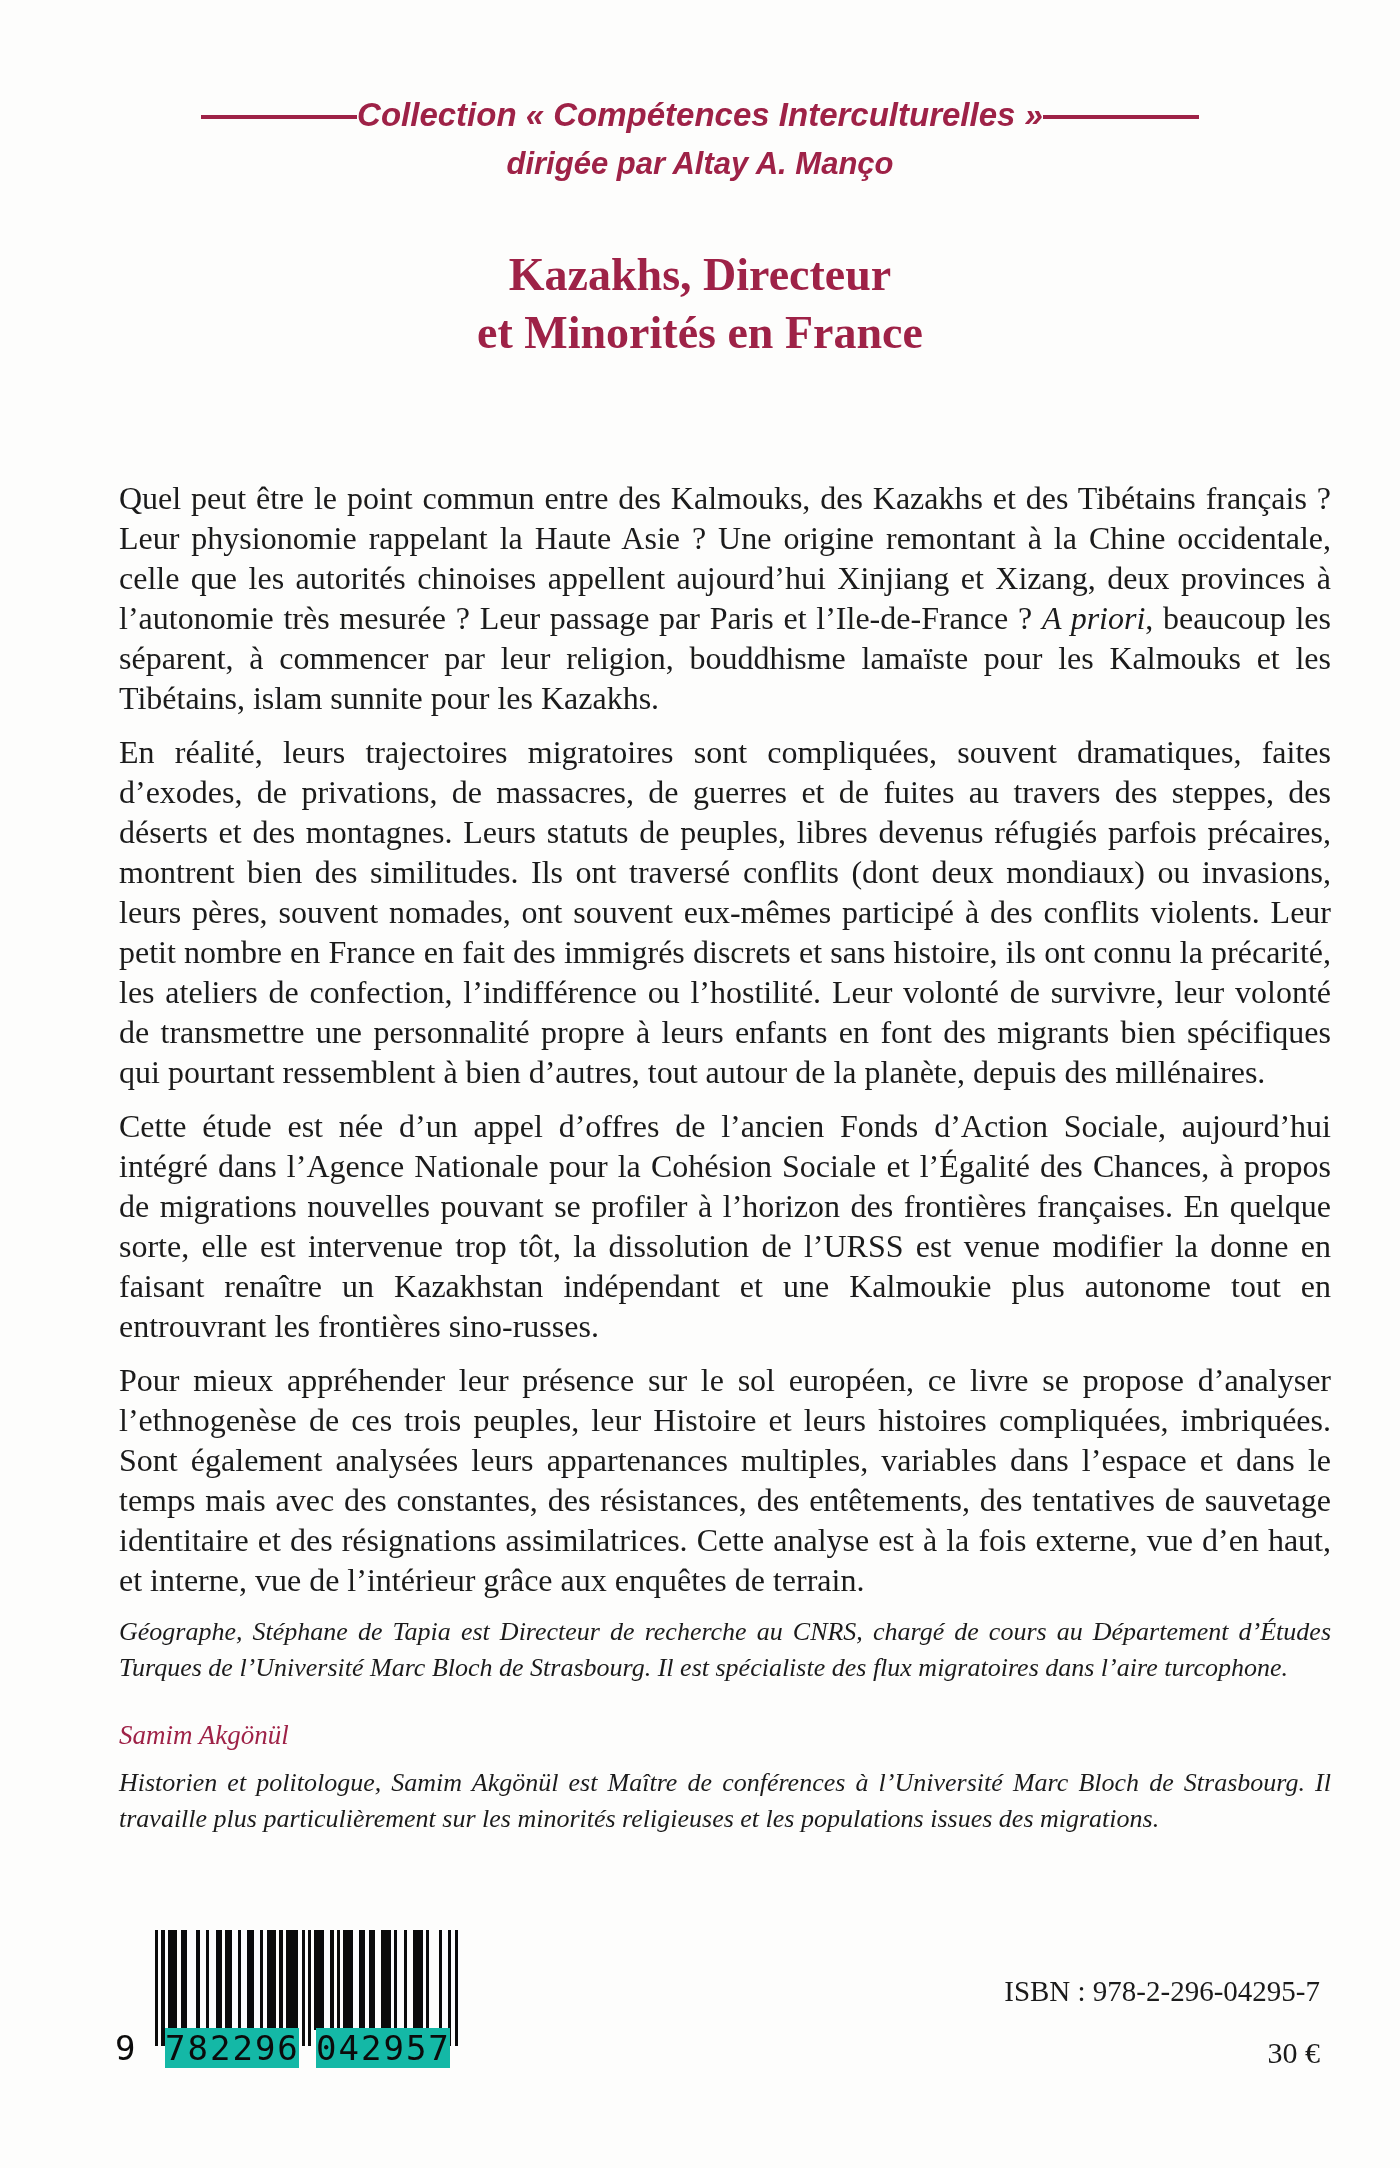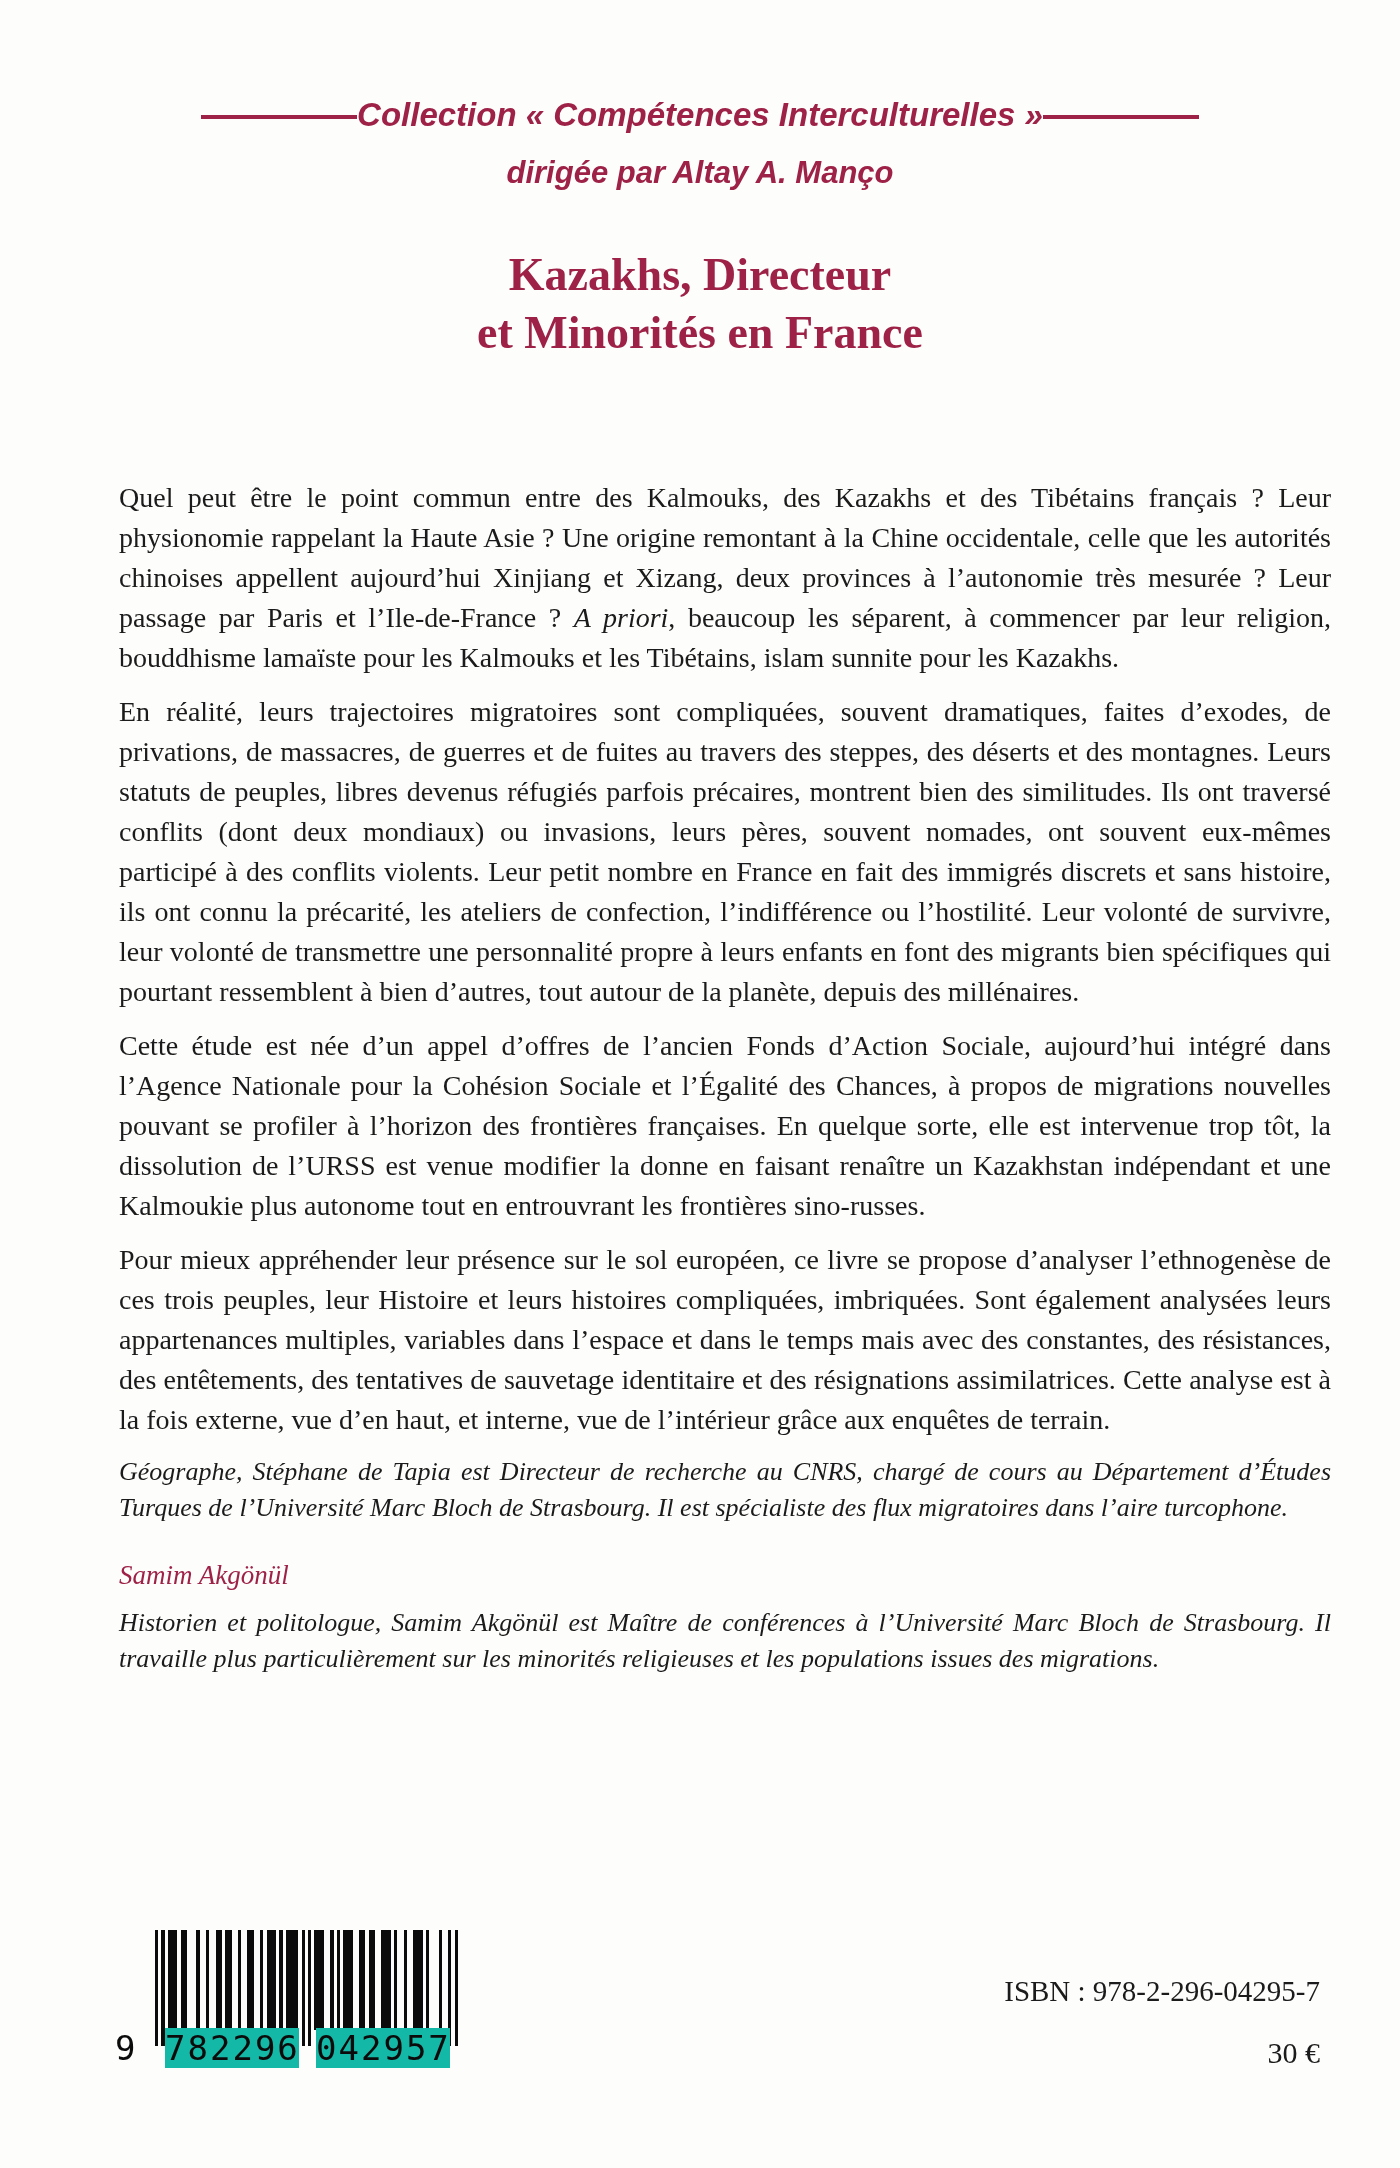--- a/index.html
+++ b/index.html
@@ -39,21 +39,21 @@
   }
   .collection-title{
     font-family:"Liberation Sans","DejaVu Sans",sans-serif;
     font-style:italic;
     font-weight:bold;
     font-size:33px;
     color:var(--accent);
     white-space:nowrap;
   }
   .collection-director{
-    margin-top:21px;
+    margin-top:12px;
     font-family:"Liberation Sans","DejaVu Sans",sans-serif;
     font-style:italic;
     font-weight:bold;
     font-size:31px;
     color:var(--accent);
   }
 
   
   .book-title{
     position:absolute;
@@ -75,21 +75,21 @@
   }
 
   
   .content{
     position:absolute;
     left:119px;
     top:478px;
     width:1212px;
   }
   .blurb p{
-    font-size:28px;
+    font-size:32px;
     line-height:40px;
     text-align:justify;
     color:var(--body-text);
   }
   .blurb p + p{margin-top:14px;}
   .blurb em{font-style:italic;}
 
   .author-name{
     margin-top:34px;
     color:var(--accent);

